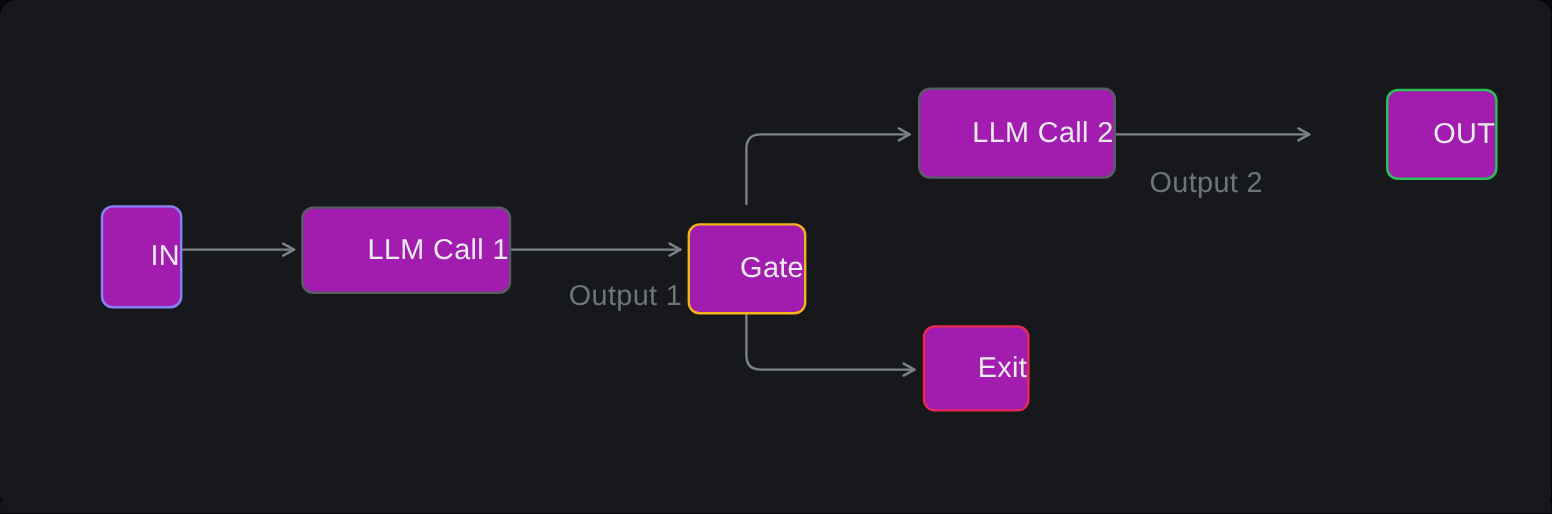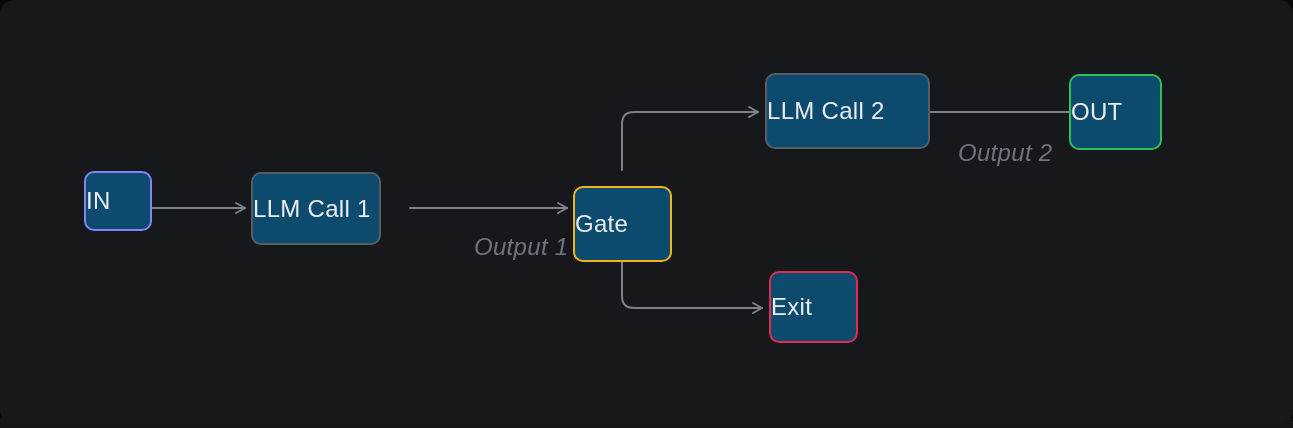--- a/index.html
+++ b/index.html
@@ -26,45 +26,44 @@
     background: #17181b;
     border-radius: 14px;
   }
   .edges {
     position: absolute;
     left: 0; top: 0;
     pointer-events: none;
   }
   .node {
     position: absolute;
-    background: #0c4a6e;
+    background: #a21caf;
     border: 2px solid #585d66;
     border-radius: 10px;
     display: flex;
     align-items: center;
-    justify-content: flex-start;
+    justify-content: flex-end;
     color: #ebebee;
     font-size: 24px;
     font-weight: 400;
     letter-spacing: 0.3px;
   }
-  .node-in       { left:  84px; top: 171px; width:  68px; height: 60px; }
-  .node-llm1     { left: 251px; top: 172px; width: 130px; height: 73px; }
+  .node-in       { left:  84px; top: 171px; width:  68px; height: 86px; }
+  .node-llm1     { left: 251px; top: 172px; width: 175px; height: 73px; }
   .node-gate     { left: 573px; top: 186px; width:  99px; height: 76px; }
   .node-llm2     { left: 765px; top:  73px; width: 165px; height: 76px; }
-  .node-out      { left:1069px; top:  74px; width:  93px; height: 76px; }
+  .node-out      { left:1155px; top:  74px; width:  93px; height: 76px; }
   .node-exit     { left: 769px; top: 271px; width:  89px; height: 72px; }
   .edge-label {
     position: absolute;
     color: #6e737d;
     font-size: 24px;
     font-weight: 400;
     letter-spacing: 0.3px;
     white-space: nowrap;
-    font-style: italic;
   }
   .label-output-1 { left: 442px; top: 233px; margin-left: 32px; }
   .label-output-2 { left: 958px; top: 139px; }
 </style>
 </head>
 <body>
 
 <div class="page">
   <div class="bottom-strip"></div>
   <div class="canvas">

